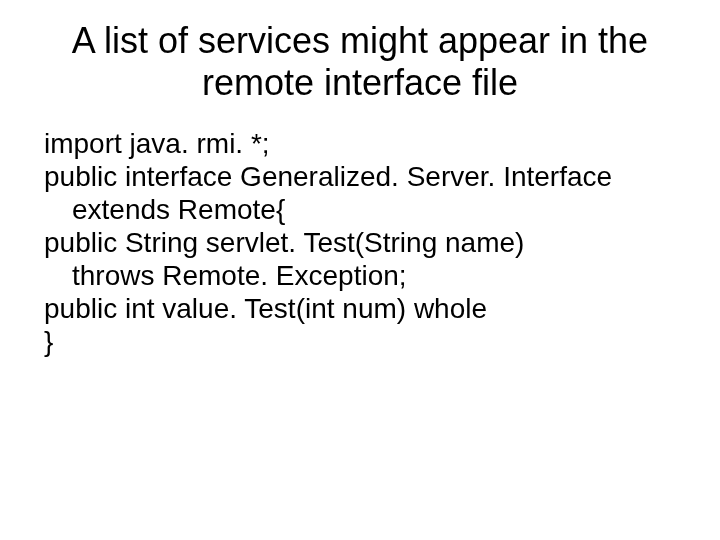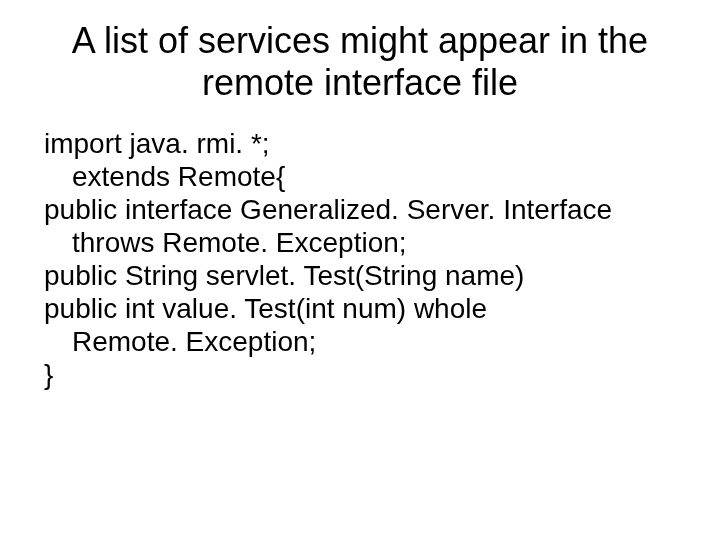--- a/index.html
+++ b/index.html
@@ -32,21 +32,20 @@
   .line { margin: 0; }
   .cont { padding-left: 28px; }
 </style>
 </head>
 <body>
 
 <div class="slide">
   <h1 class="title">A list of services might appear in the remote interface file</h1>
   <div class="body">
     <p class="line">import java. rmi. *;</p>
+    <p class="line">public interface Generalized. Server. Interface</p>
     <p class="line cont">extends Remote{</p>
-    <p class="line">public interface Generalized. Server. Interface</p>
+    <p class="line">public String servlet. Test(String name)</p>
     <p class="line cont">throws Remote. Exception;</p>
-    <p class="line">public String servlet. Test(String name)</p>
     <p class="line">public int value. Test(int num) whole</p>
-    <p class="line cont">Remote. Exception;</p>
     <p class="line">}</p>
   </div>
 </div>
 
 </body></html>

